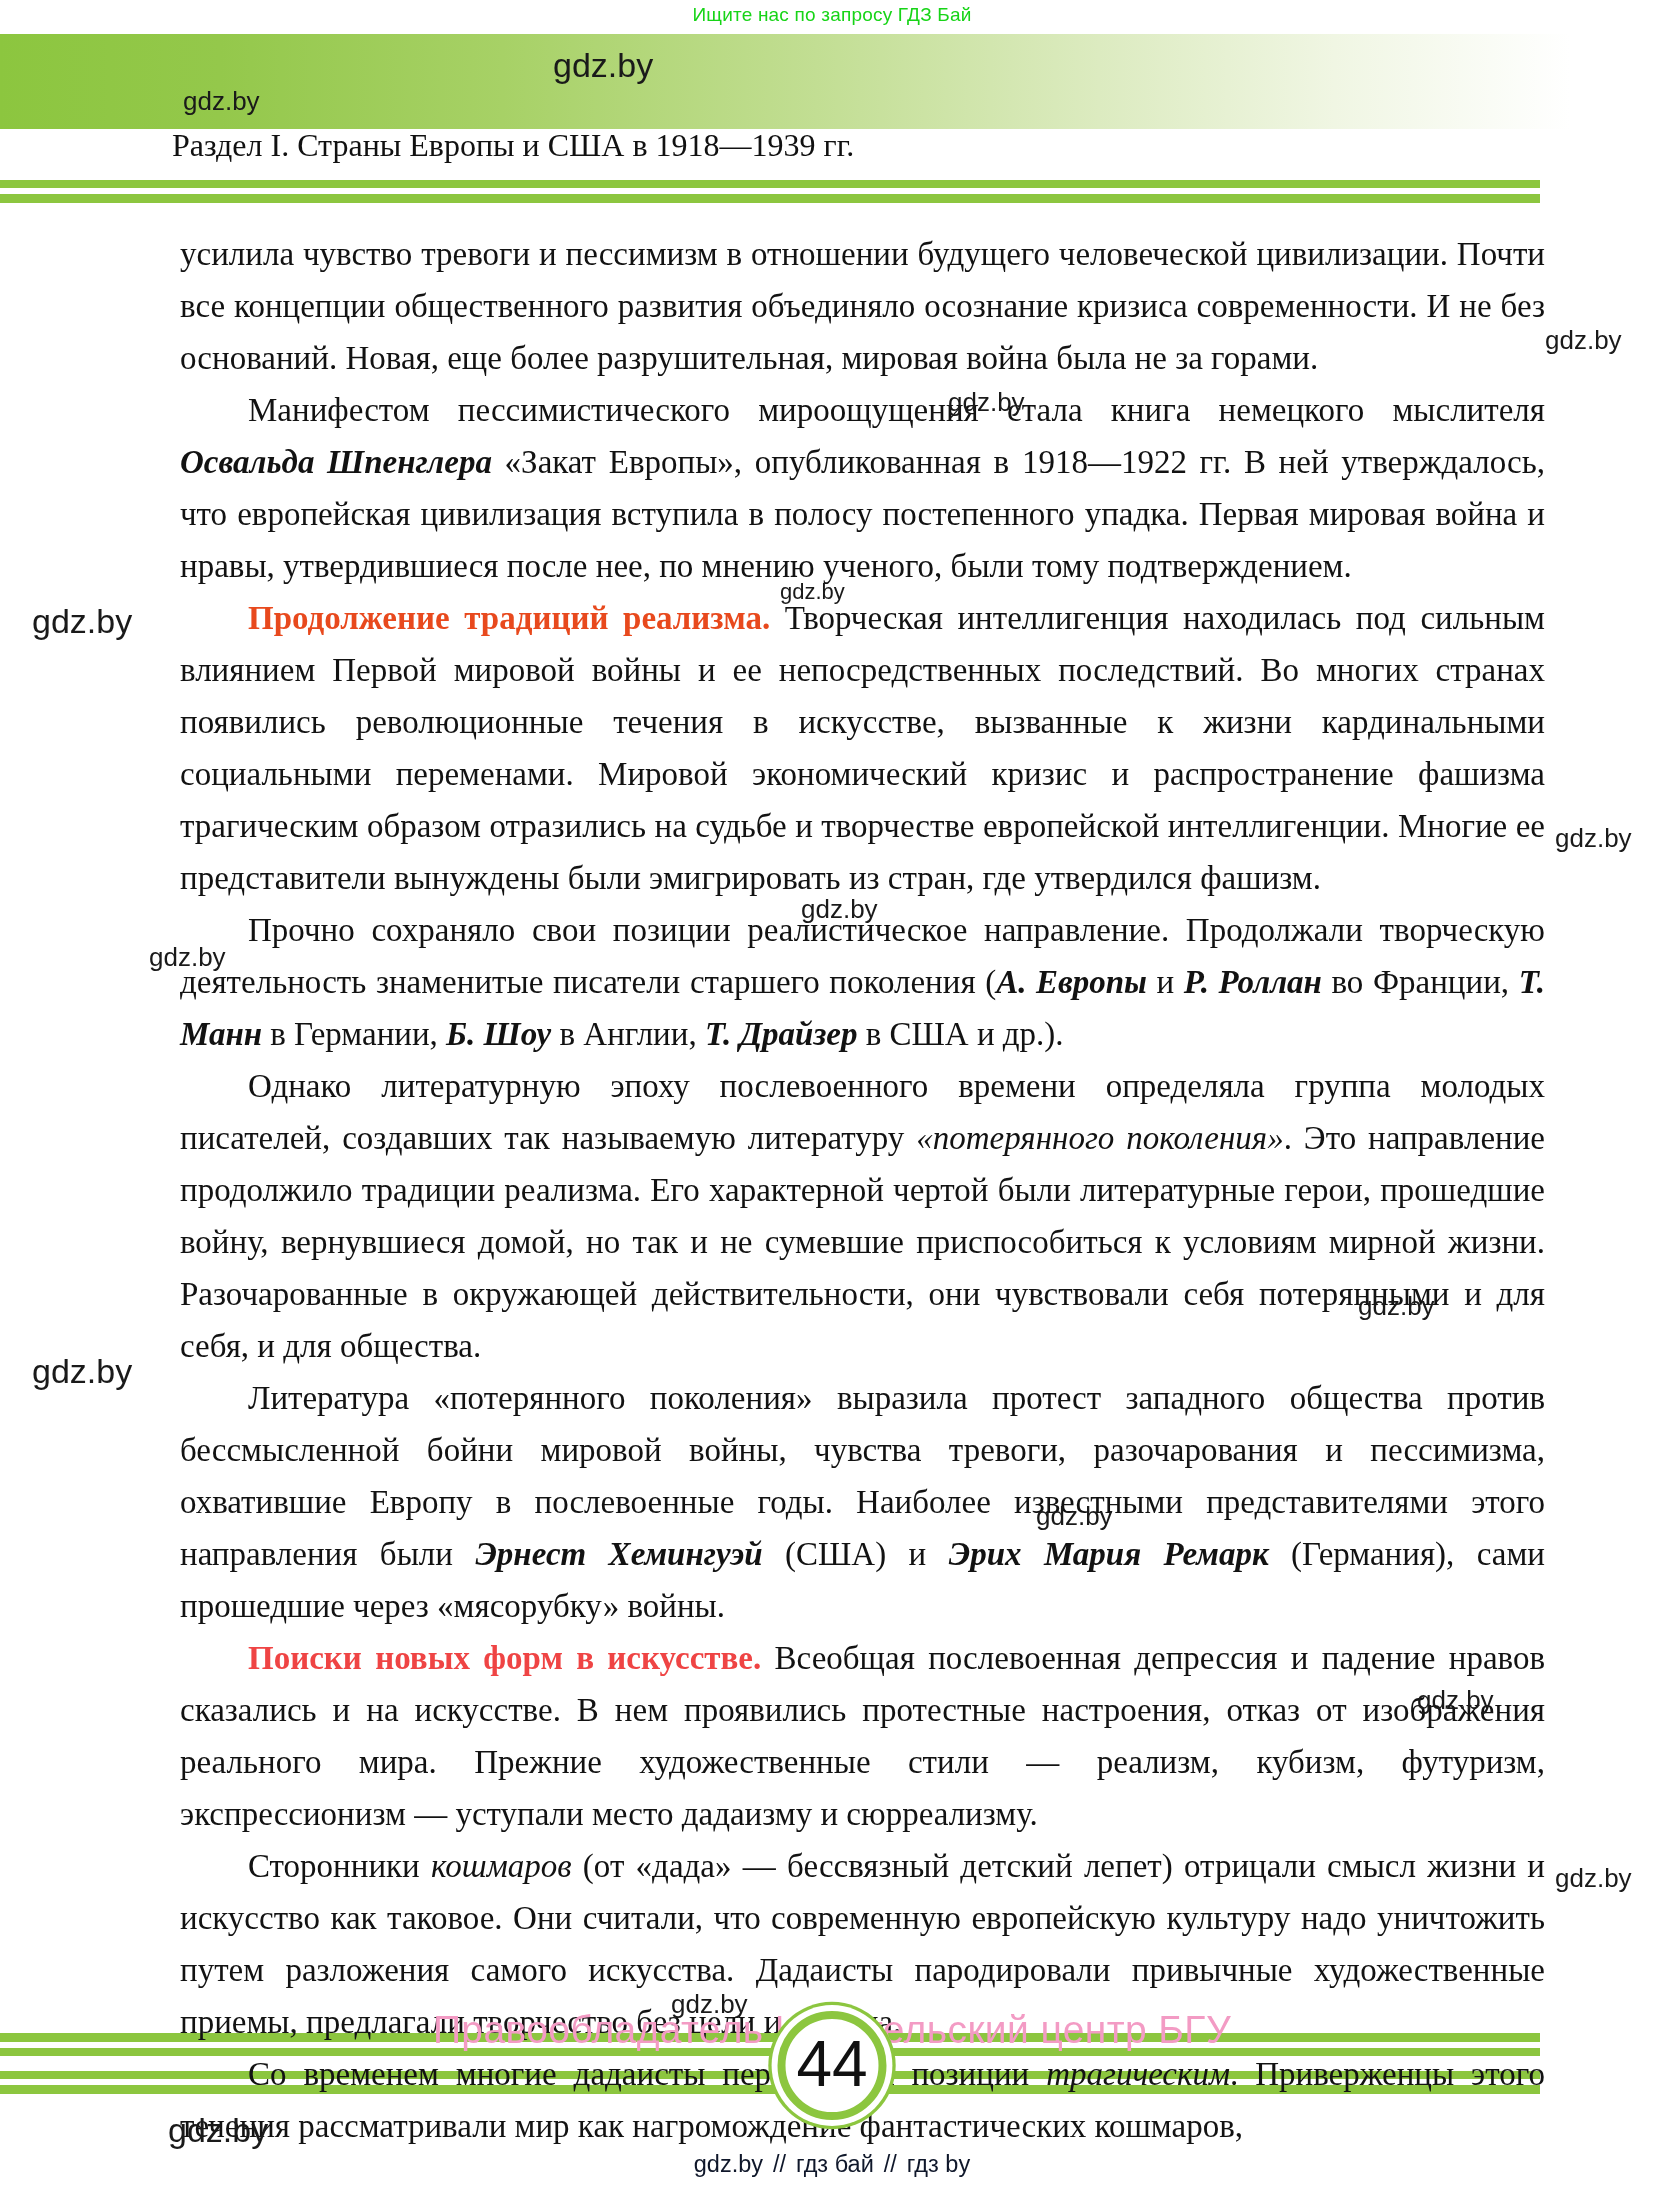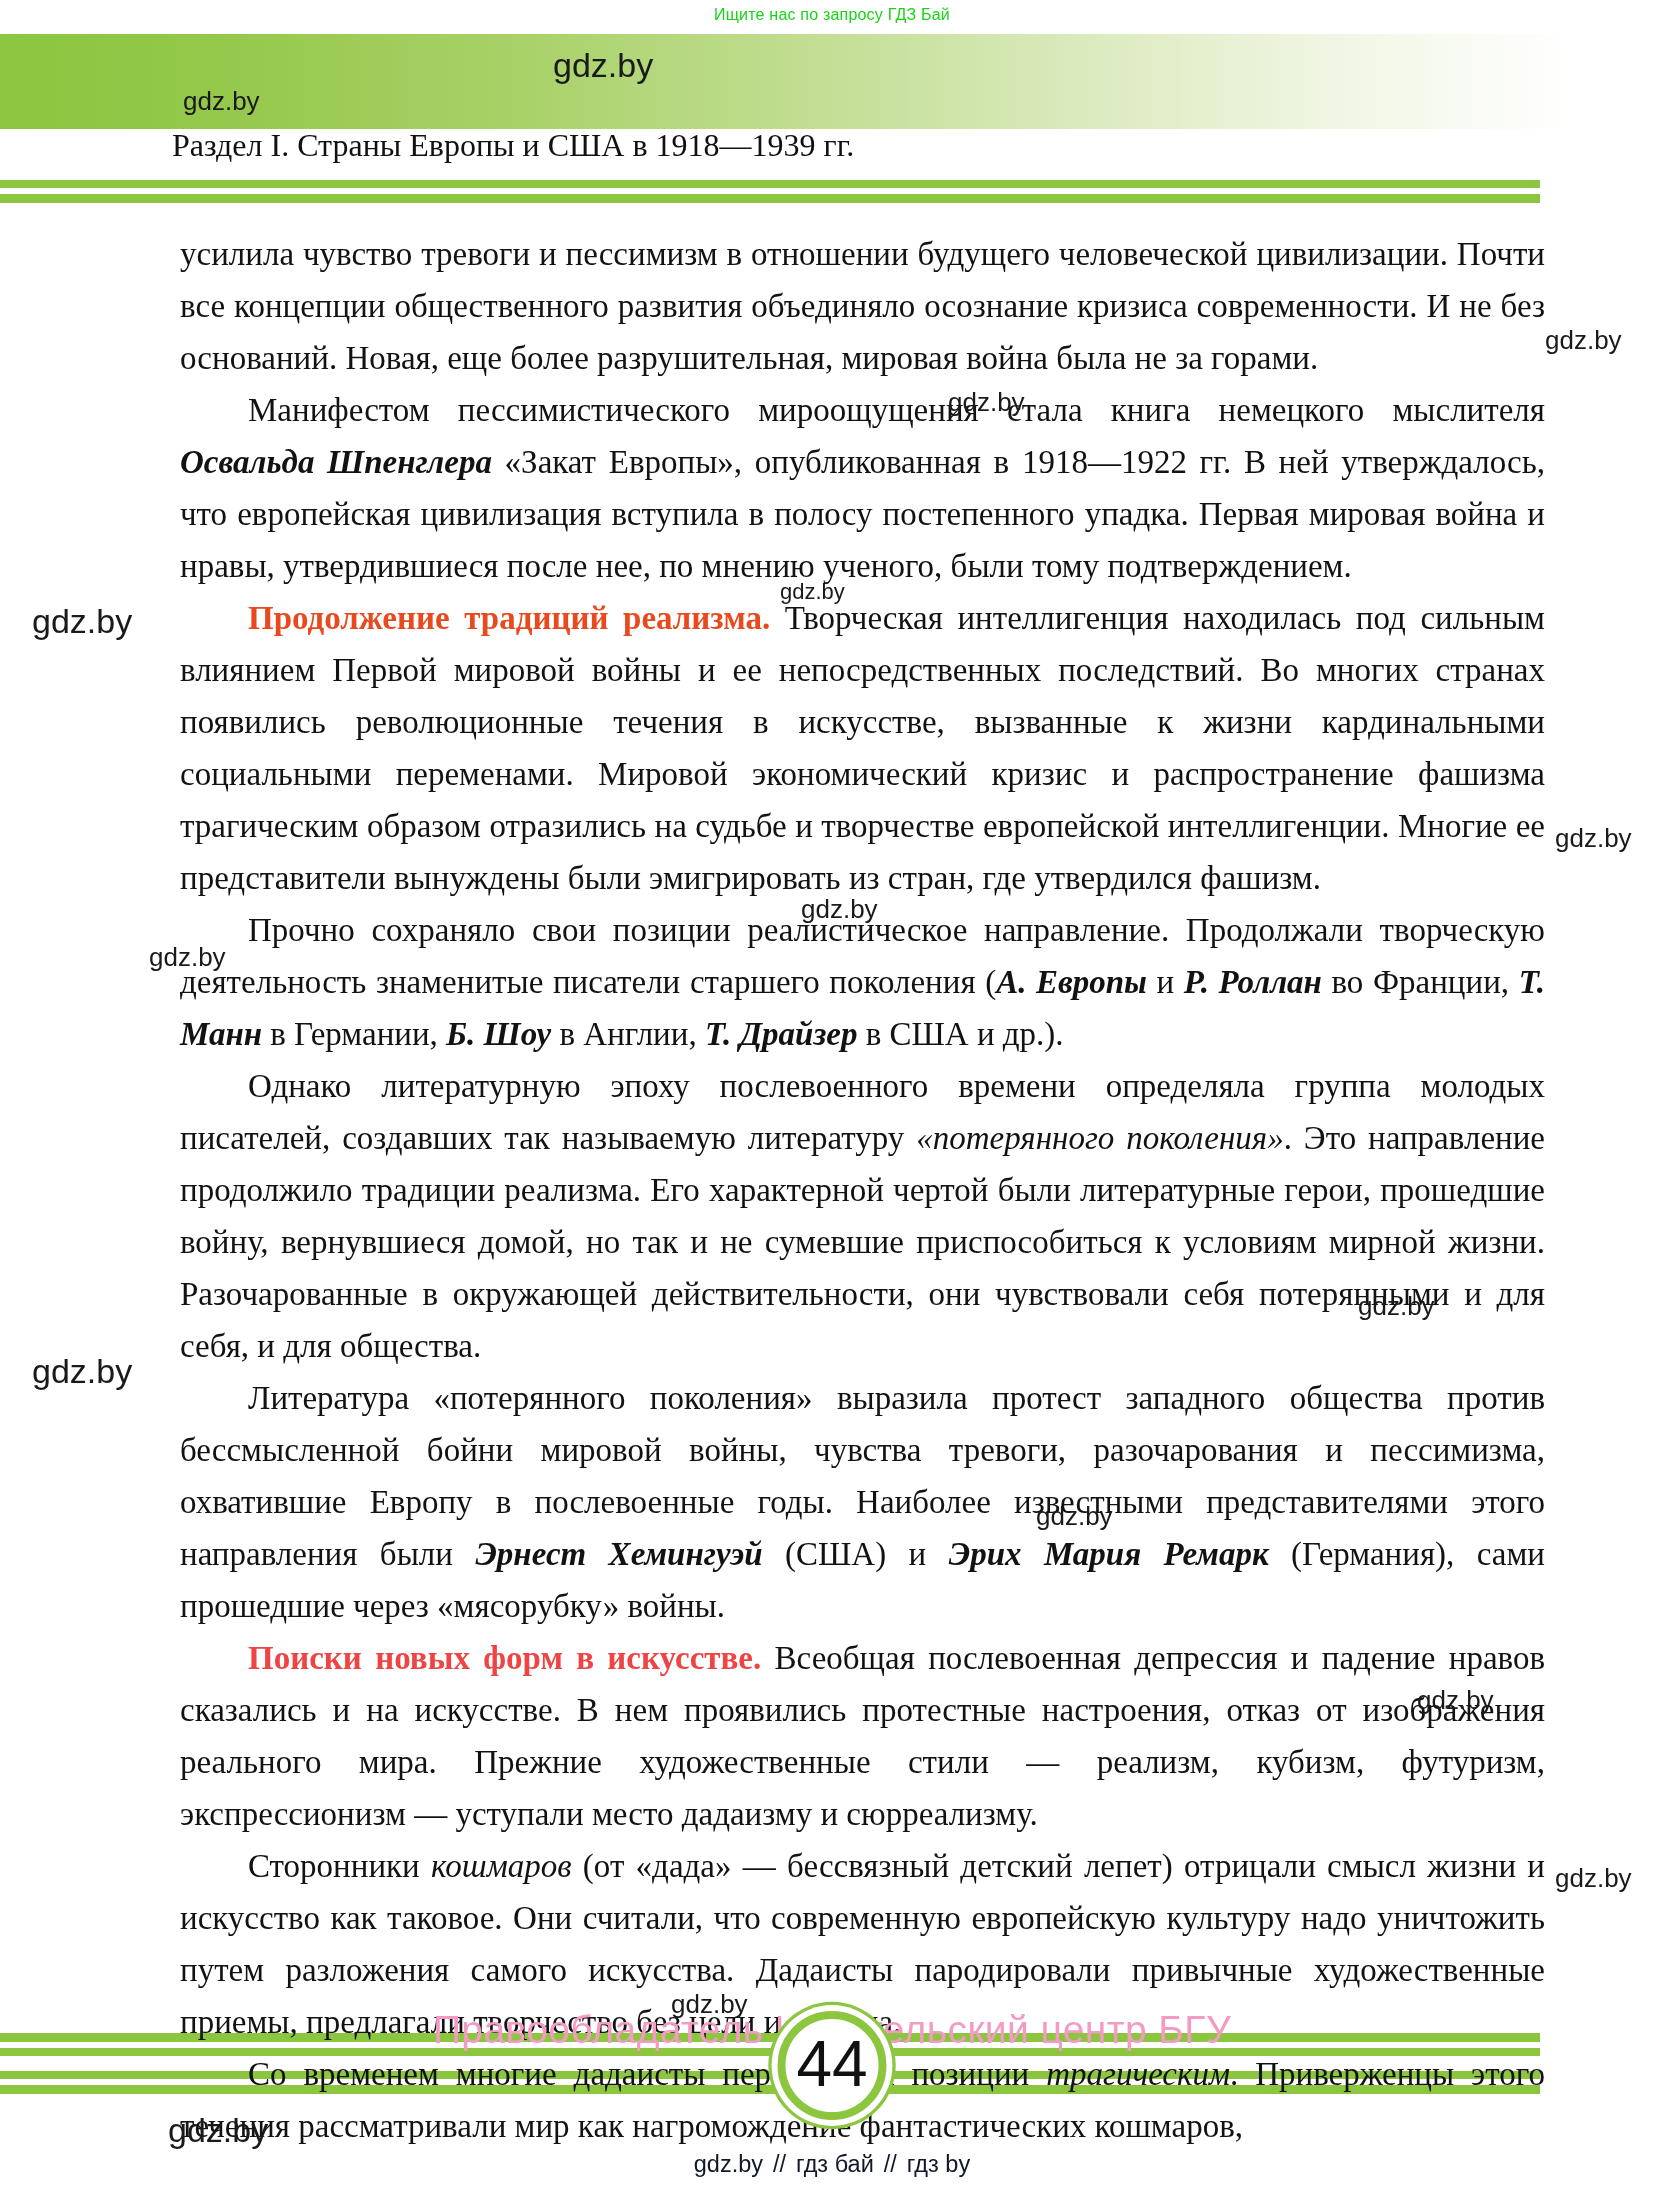--- a/index.html
+++ b/index.html
@@ -18,21 +18,21 @@
     position: absolute;
     top: 0; left: 0; right: 0;
     height: 30px;
     display: flex;
     align-items: center;
     justify-content: center;
     z-index: 40;
   }
   .promo-text {
     font-family: "Liberation Sans", "DejaVu Sans", sans-serif;
-    font-size: 16px;
+    font-size: 19px;
     color: #17d417;
     letter-spacing: 0.2px;
     white-space: nowrap;
   }
 
   
   .header-band {
     position: absolute;
     top: 34px; left: 0;
     width: 1570px;

